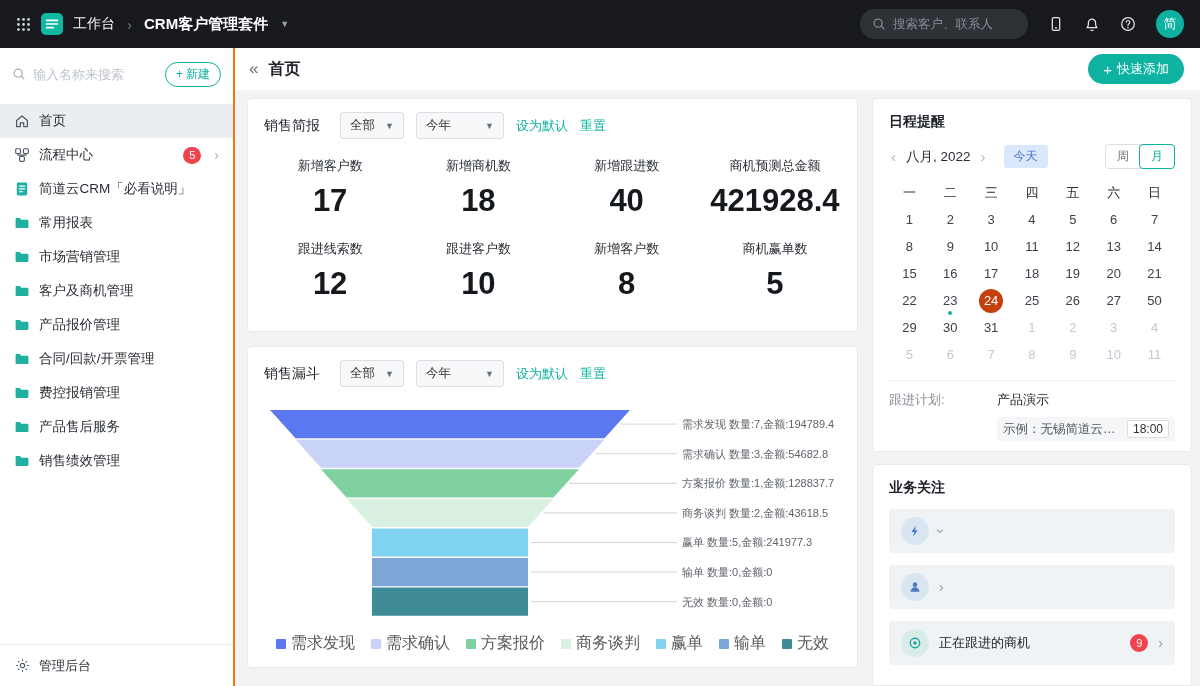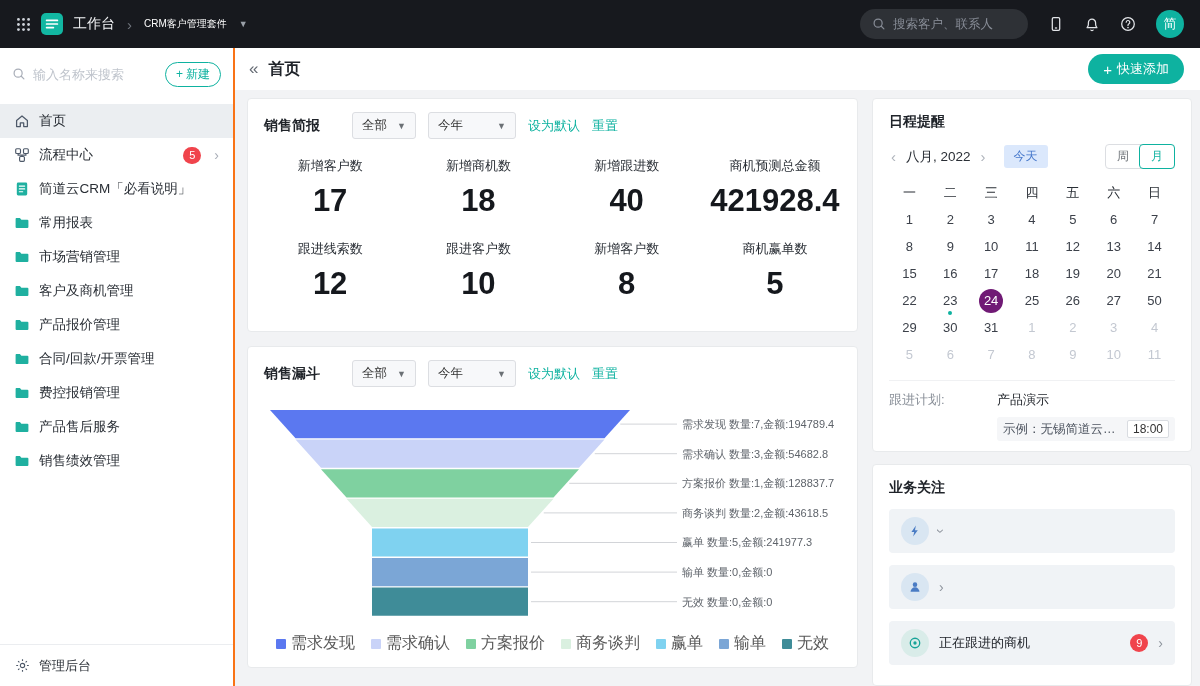--- a/index.html
+++ b/index.html
@@ -6,21 +6,21 @@
 html,body{width:1200px;height:686px;overflow:hidden}
 body{font-family:"Liberation Sans","DejaVu Sans",sans-serif;font-size:13px;color:#1f2329;background:#f2f3f5}
 input{font-family:inherit}
 
 
 .topbar{height:48px;background:#17191e;display:flex;align-items:center;padding:0 16px;color:#e8eaed}
 .tb-left{display:flex;align-items:center;gap:10px}
 .tb-ic{display:flex;align-items:center;color:#e3e5e9;cursor:pointer}
 .tb-ws{font-size:14px;color:#f2f3f5;cursor:pointer}
 .tb-sep{color:#70757d;font-size:15px;margin:0 2px}
-.tb-title{font-size:10px;font-weight:normal;color:#fff;cursor:pointer}
+.tb-title{font-size:15px;font-weight:bold;color:#fff;cursor:pointer}
 .tb-caret{color:#9aa0a8;font-size:9px;margin-left:2px;cursor:pointer}
 .tb-right{margin-left:auto;display:flex;align-items:center;gap:20px}
 .tb-search{width:168px;height:30px;background:#2e3136;border-radius:15px;display:flex;align-items:center;gap:7px;padding:0 12px;color:#878c96}
 .tb-search input{flex:1;background:transparent;border:0;outline:0;color:#d5d7db;font-size:12.5px;min-width:0}
 .tb-search input::placeholder{color:#878c96}
 .tb-avatar{width:28px;height:28px;border-radius:50%;background:#0eb2a0;color:#fff;display:flex;align-items:center;justify-content:center;font-size:13px;cursor:pointer}
 
 
 .shell{display:flex;height:638px}
 
@@ -45,21 +45,21 @@
 .collapse{color:#646a73;font-size:17px;cursor:pointer;margin-right:10px}
 .page-title{font-size:16px;font-weight:bold}
 .quick-add{margin-left:auto;background:#0eb2a0;border:0;color:#fff;height:30px;border-radius:16px;padding:0 15px;font-size:13px;display:flex;align-items:center;gap:5px;cursor:pointer}
 .quick-add .plus{font-size:15px;line-height:1}
 .content{flex:1;display:flex;gap:14px;padding:8px 8px 0 12px;overflow:hidden}
 .col-left{flex:1;min-width:0;display:flex;flex-direction:column;gap:14px}
 .col-right{width:320px;flex:none;display:flex;flex-direction:column;gap:12px}
 .card{background:#fff;border:1px solid #e8eaec;border-radius:4px}
 
 .card-head{display:flex;align-items:center;gap:12px;padding:13px 16px 10px}
-.card-title{font-size:14px;font-weight:bold;margin-right:20px}
+.card-title{font-size:14px;font-weight:normal;margin-right:8px}
 .select{display:flex;align-items:center;justify-content:space-between;gap:10px;border:1px solid #dcdee2;background:#f7f8fa;border-radius:3px;padding:4px 9px;font-size:12.5px;color:#333;cursor:pointer}
 .select.wide{min-width:88px}
 .caret{color:#6b7075;font-size:9px}
 .link{color:#0eb2a0;font-size:13px;cursor:pointer}
 
 
 .brief-card{height:234px}
 .stats{display:grid;grid-template-columns:repeat(4,1fr);row-gap:22px;padding:8px 8px 0}
 .stat{text-align:center}
 .stat-label{font-size:13px;color:#2a2f36;margin-bottom:9px}
@@ -82,21 +82,21 @@
 .toggle{margin-left:auto;display:flex;border:1px solid #dcdee2;border-radius:4px;font-size:12px}
 .seg{padding:3px 11px;color:#6b7075;cursor:pointer}
 .seg.active{color:#0eb2a0;border:1px solid #0eb2a0;border-radius:4px;margin:-1px;background:#fff}
 .weekdays,.cal-grid{display:grid;grid-template-columns:repeat(7,1fr)}
 .weekdays{margin-top:13px}
 .wd{text-align:center;font-size:13px;color:#2a2f36;height:22px;line-height:22px}
 .cal-grid{margin-top:2px}
 .day{height:27px;display:flex;align-items:center;justify-content:center;font-size:13px;color:#3c414a;position:relative;cursor:pointer}
 .day.muted{color:#c3c8d1}
 .day .num{width:24px;height:24px;line-height:24px;text-align:center;border-radius:50%}
-.day.today .num{background:#701a75;color:#fff}
+.day.today .num{background:#c2410c;color:#fff}
 .day .dot{position:absolute;bottom:-1px;left:50%;transform:translateX(-50%);width:4px;height:4px;border-radius:50%;background:#0eb2a0}
 .plan{margin-top:12px;padding-top:10px;border-top:1px solid #f0f1f3;display:flex;font-size:13px}
 .plan-label{width:108px;flex:none;color:#8a9099}
 .plan-title{color:#22262c;cursor:pointer}
 .plan-row2{margin-left:108px;margin-top:8px;display:flex;align-items:center;background:#f5f6f8;border-radius:3px;padding:3px 6px;cursor:pointer}
 .plan-detail{flex:1;color:#4e5560;font-size:12.5px;white-space:nowrap;overflow:hidden;text-overflow:ellipsis}
 .plan-time{border:1px solid #d9dce1;background:#fff;border-radius:2px;font-size:12px;color:#333;padding:1px 5px;margin-left:8px;flex:none}
 
 
 .focus-card{height:236px;padding:14px 16px;overflow:hidden}

